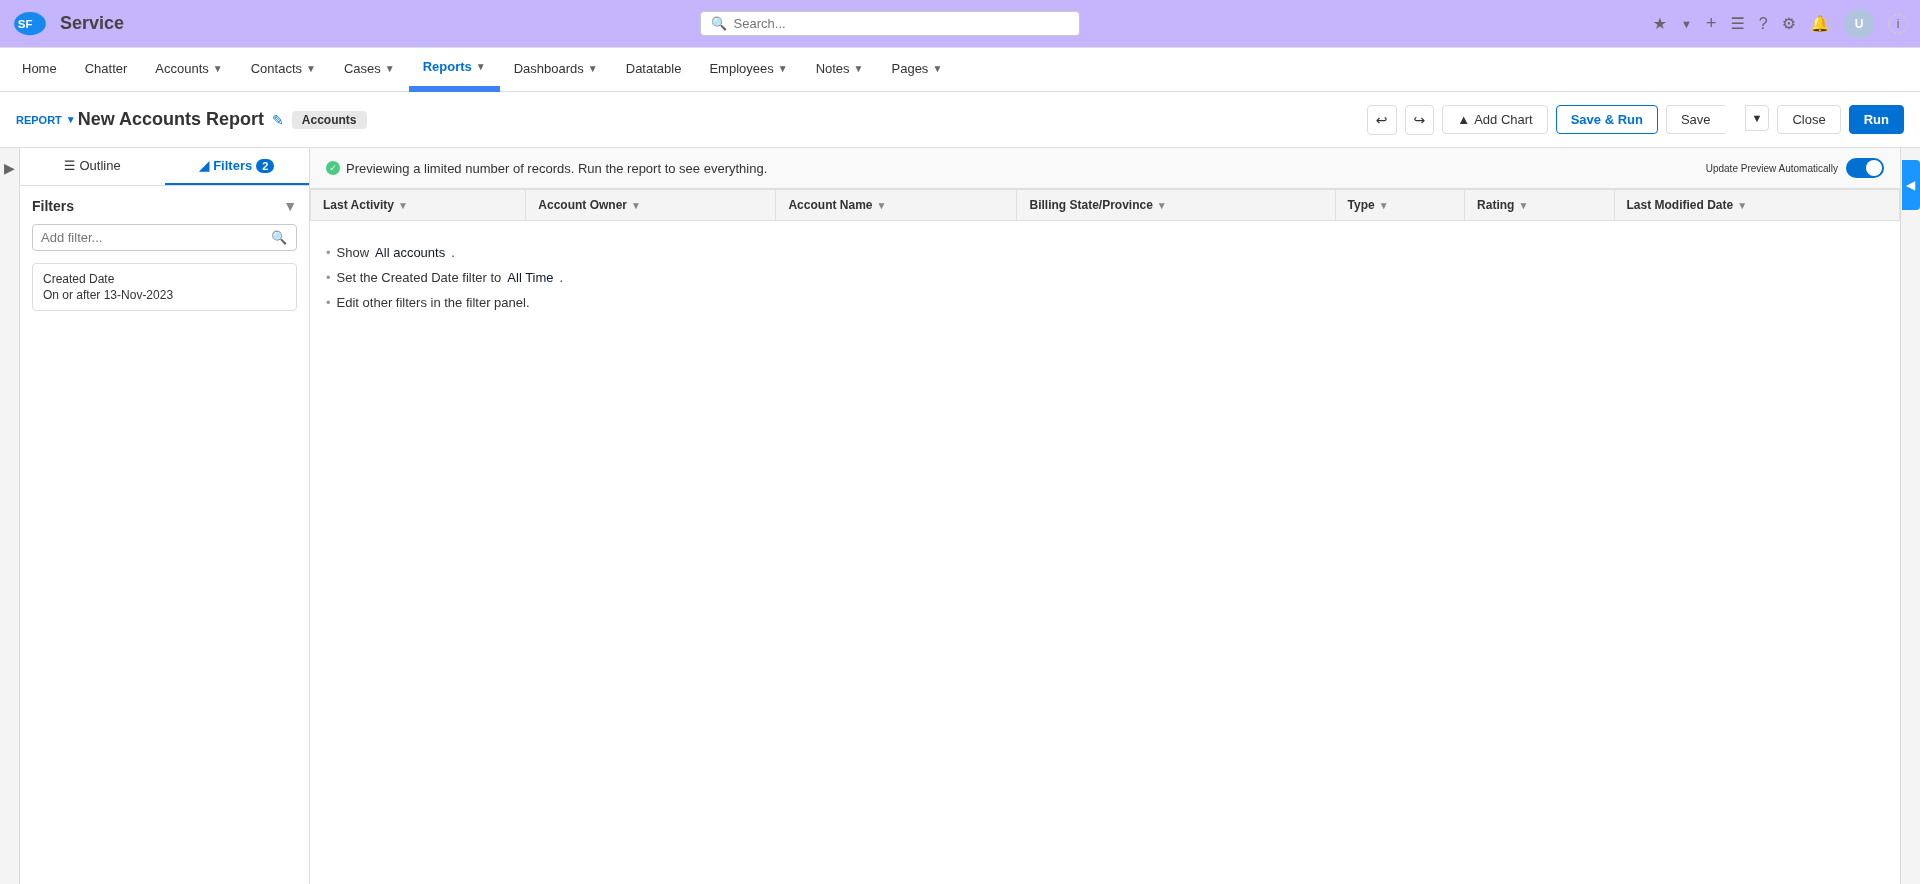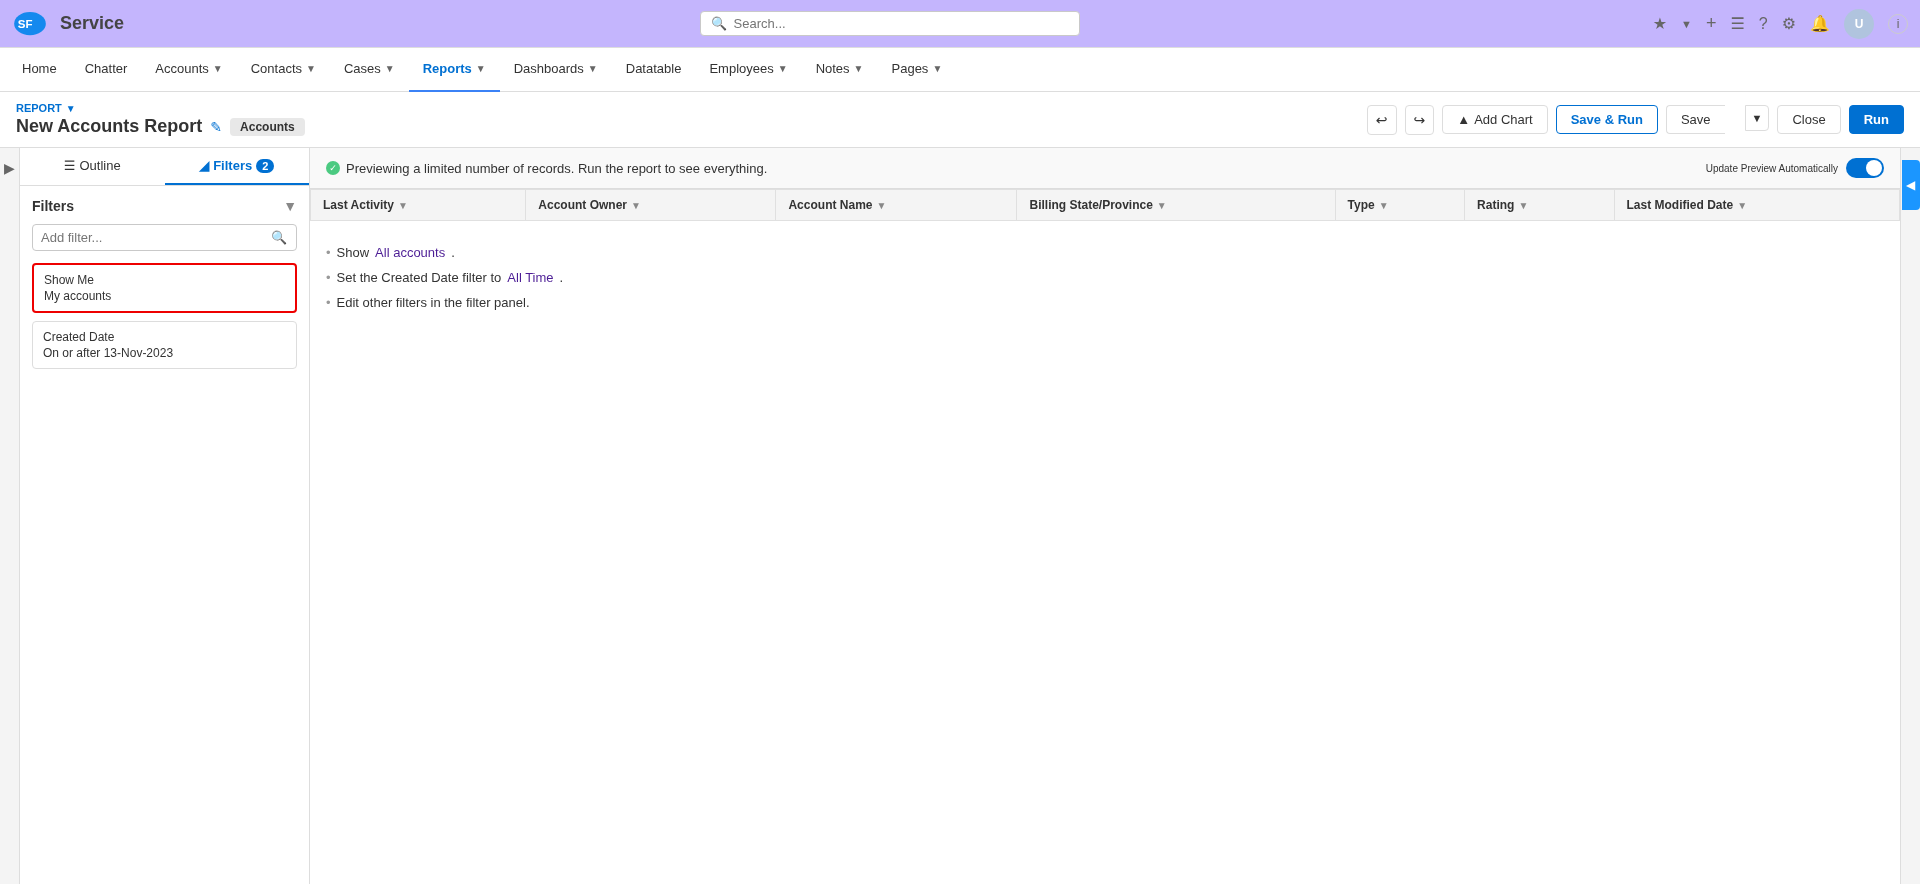--- a/index.html
+++ b/index.html
@@ -33,30 +33,30 @@
       display: flex; align-items: center;
       background: #fff; border-bottom: 1px solid #ddd;
       height: 44px; padding: 0 8px;
     }
     .nav-item {
       display: flex; align-items: center; gap: 4px;
       padding: 0 14px; height: 44px; cursor: pointer;
       font-size: 13px; color: #333; white-space: nowrap;
       border-bottom: 2px solid transparent;
     }
-    .nav-item.active { border-bottom: 2px solid #3b82f6; color: #0070d2; font-weight: 600; }
+    .nav-item.active { border-bottom: 6px solid #3b82f6; color: #0070d2; font-weight: 600; }
     .nav-chevron { font-size: 10px; color: #666; }
 
     
     .report-header {
       background: #fff; border-bottom: 1px solid #ddd;
       padding: 6px 16px; display: flex; align-items: center; justify-content: space-between;
       min-height: 56px;
     }
-    .report-header-left { display: flex; flex-direction: column; gap: 2px; }
+    .report-header-left { display: flex; flex-direction: row; gap: 2px; }
     .report-label {
       display: flex; align-items: center; gap: 4px;
       font-size: 11px; color: #0070d2; font-weight: 600; text-transform: uppercase;
     }
     .report-title-row { display: flex; align-items: center; gap: 8px; }
     .report-title { font-size: 18px; font-weight: 700; color: #333; }
     .edit-icon { color: #0070d2; cursor: pointer; font-size: 14px; }
     .accounts-badge {
       background: #e8e8e8; border-radius: 4px; padding: 2px 10px;
       font-size: 12px; font-weight: 600; color: #333;
@@ -157,21 +157,21 @@
       white-space: nowrap; color: #333;
     }
     .col-header { display: flex; align-items: center; gap: 4px; }
     .col-chevron { font-size: 10px; color: #888; }
 
     
     .no-records { padding: 24px 16px; font-size: 13px; color: #333; }
     .no-records-title { margin-bottom: 16px; }
     .no-records-hint { display: flex; gap: 6px; margin-bottom: 10px; align-items: baseline; }
     .bullet { color: #999; }
-    .link { color: #4c1d95; cursor: pointer; }
+    .link { color: #0f172a; cursor: pointer; }
 
     
     .right-edge-tab {
       width: 20px; background: #f4f4f4; border-left: 1px solid #ddd;
       display: flex; align-items: flex-start; justify-content: center;
       padding-top: 12px; cursor: pointer;
     }
     .edge-btn {
       width: 18px; height: 50px; background: #1b96ff; border-radius: 0 4px 4px 0;
       display: flex; align-items: center; justify-content: center;
@@ -313,24 +313,20 @@
       <div class="filters-header">
         <span class="filters-title">Filters</span>
         <span style="font-size:14px;cursor:pointer;color:#888;">▼</span>
       </div>
 
       <div class="filter-search">
         <input type="text" style="border: none; outline: none; font-size: 13px; width: 100%;" placeholder="Add filter...">
         <span class="filter-search-icon">🔍</span>
       </div>
 
-      <div class="filter-item highlighted">
-        <div class="filter-item-label">Show Me</div>
-        <div class="filter-item-value">My accounts</div>
-      </div>
 
       <div class="filter-item">
         <div class="filter-item-label">Created Date</div>
         <div class="filter-item-value">On or after 13-Nov-2023</div>
       </div>
     </div>
   </div>
 
   <div class="main-content">
 

